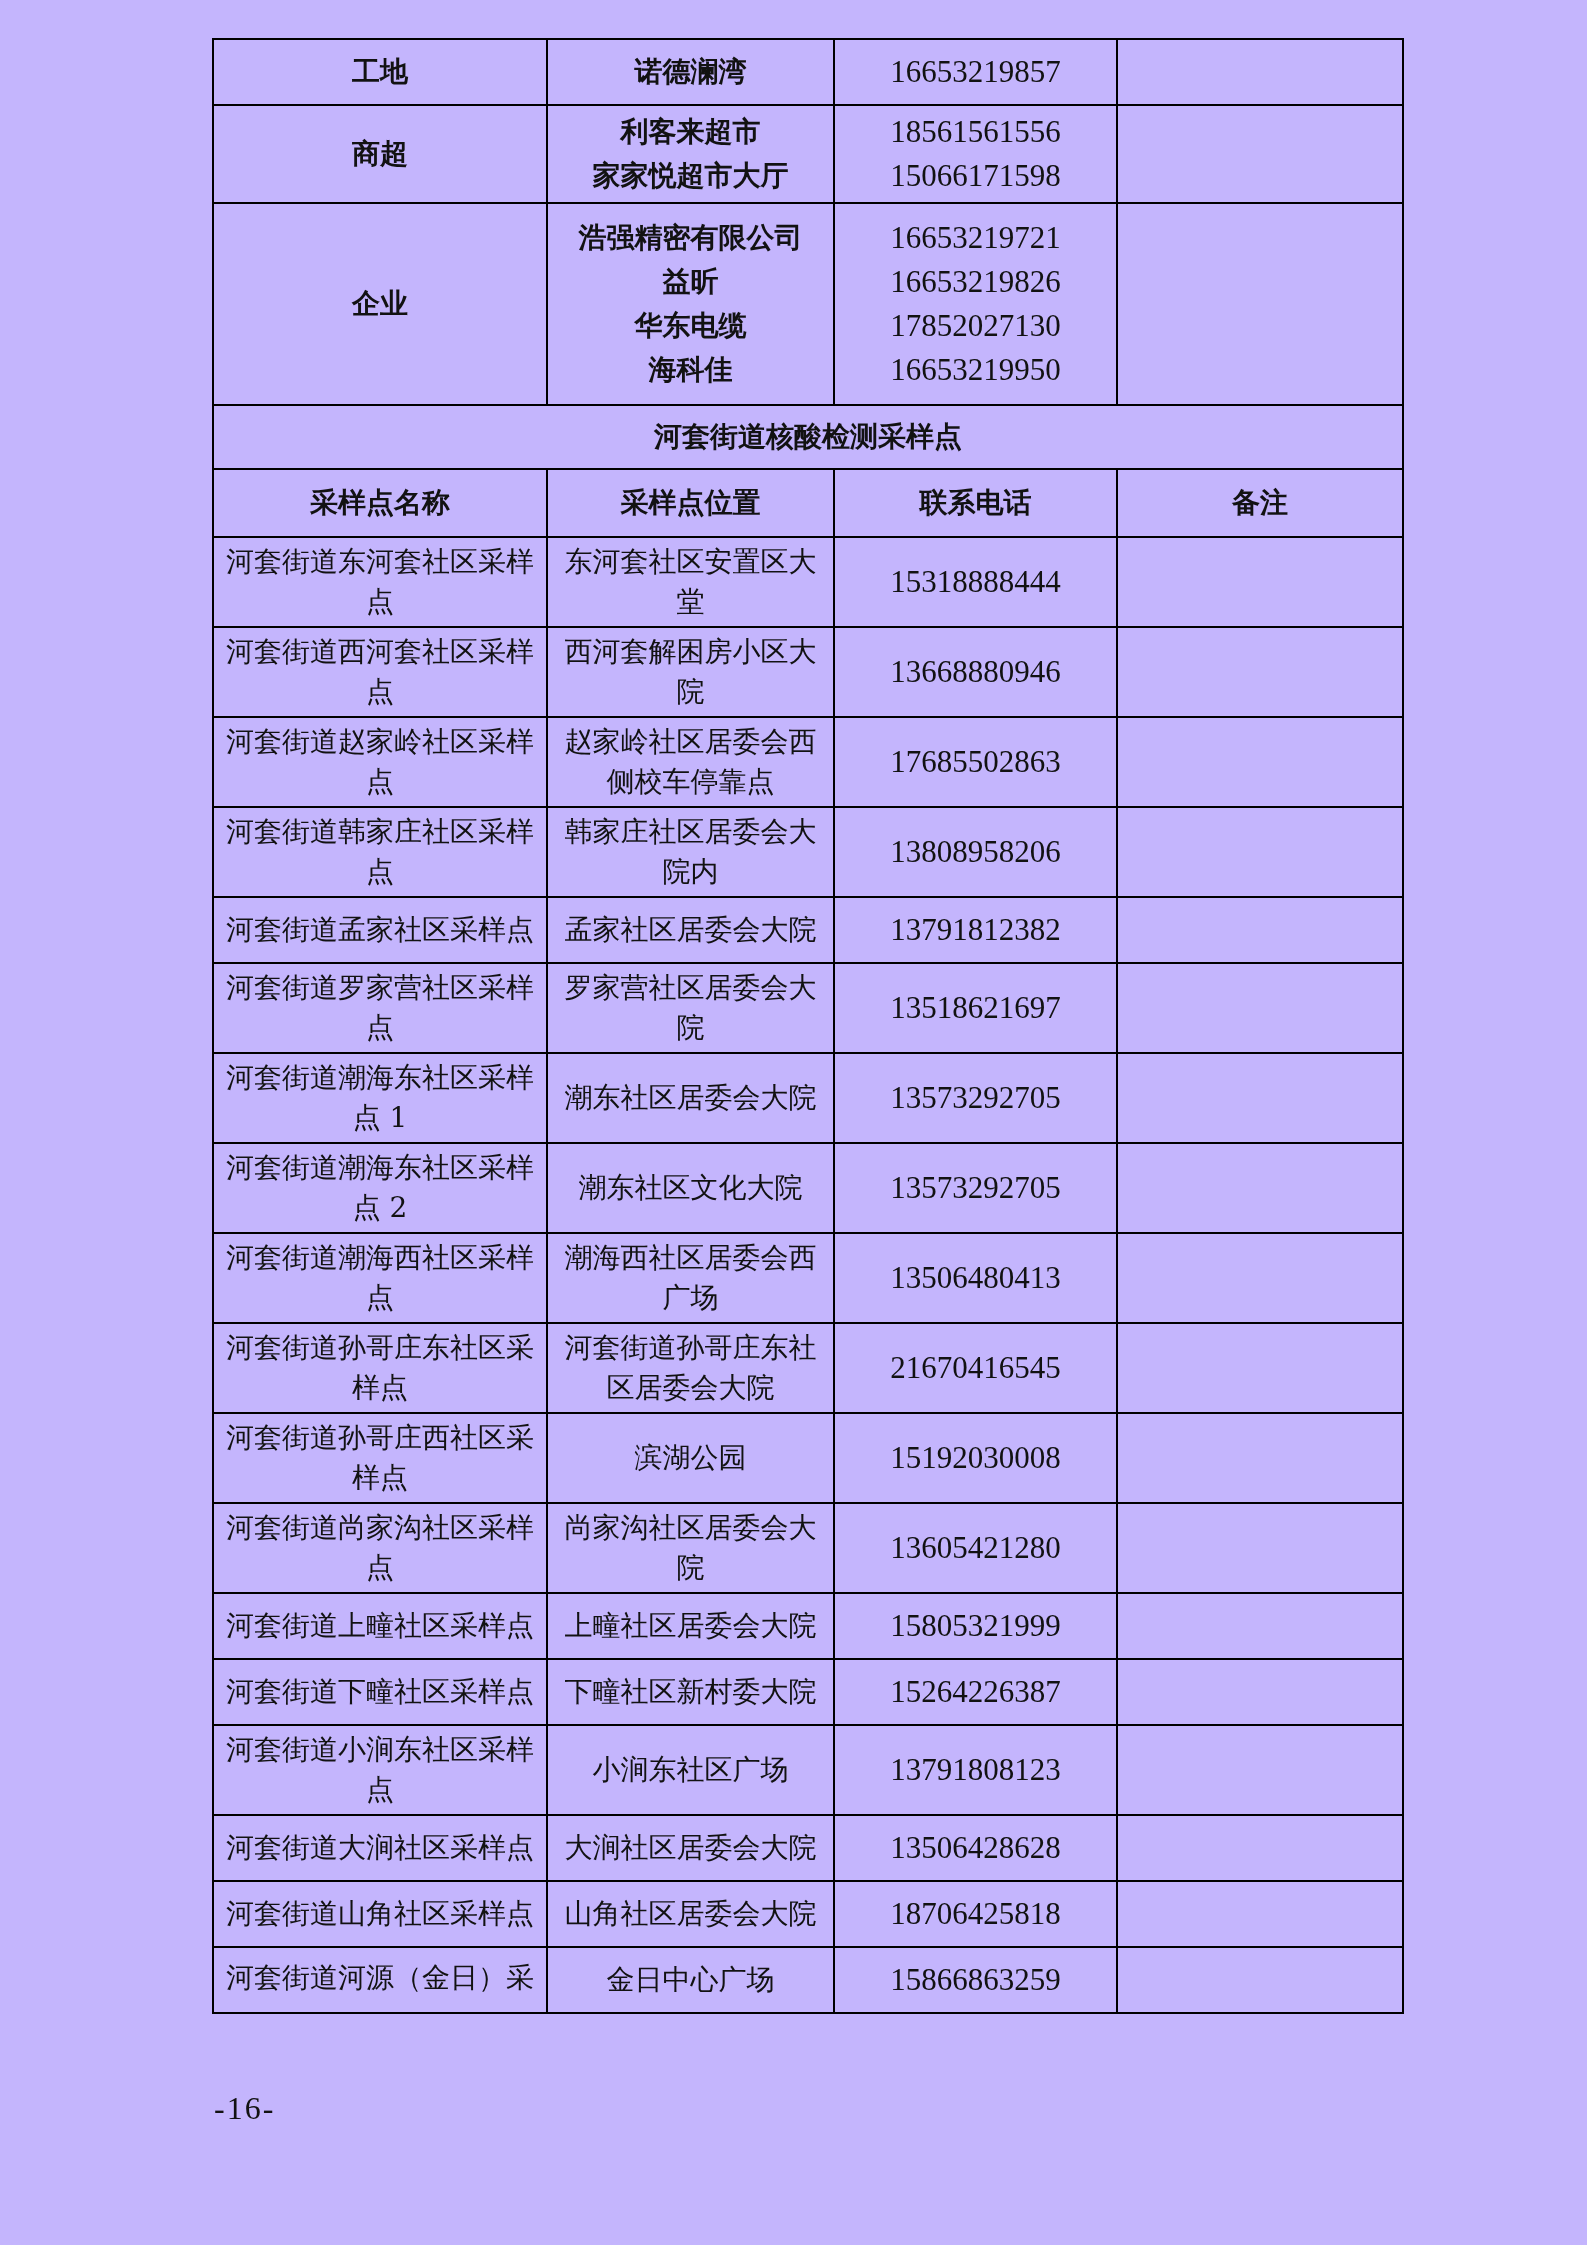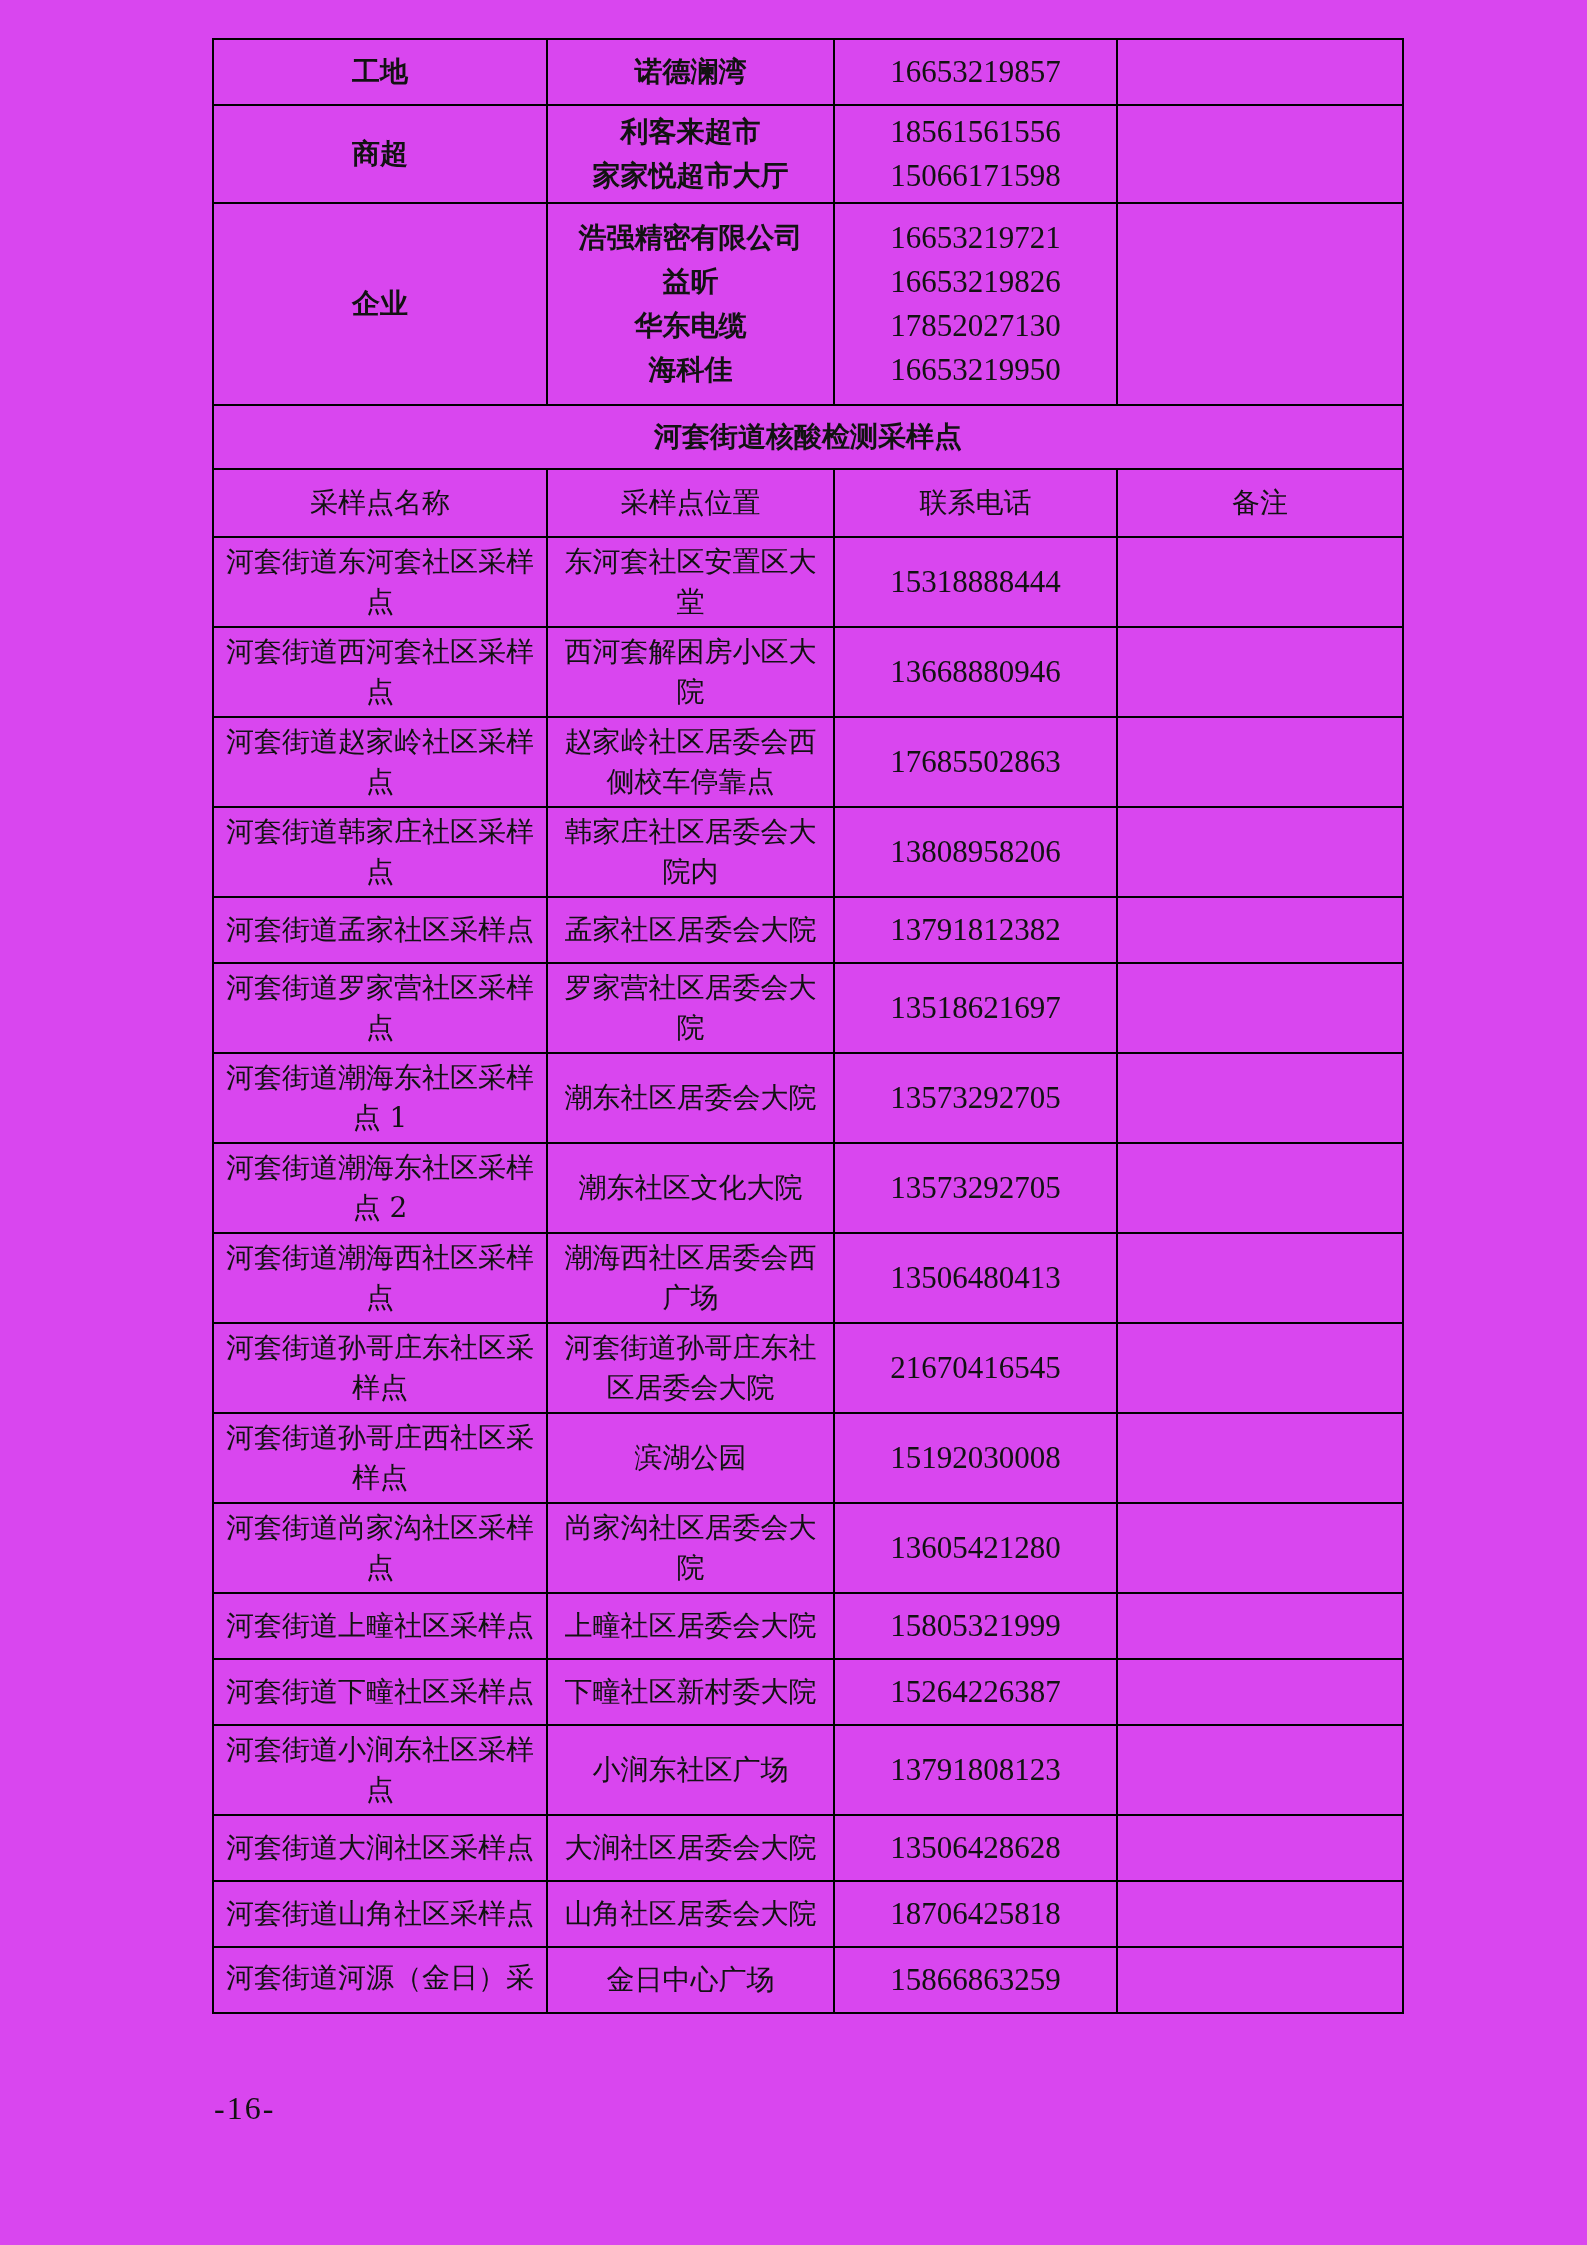--- a/index.html
+++ b/index.html
@@ -1,20 +1,20 @@
 <!DOCTYPE html>
 <html><head>
 <meta charset="utf-8">
 <style>
   html,body { margin:0; padding:0; background:#e8e8e8; }
   .page {
     position:relative;
     width:1587px; height:2245px;
     margin:0 auto;
-    background:#d946ef;
+    background:#c4b5fd;
     color:#121212;
     font-family:"DejaVu Serif","Liberation Serif",serif;
     overflow:hidden;
   }
   table.sampling {
     position:absolute;
     left:212px; top:38px;
     width:1190px;
     border-collapse:collapse;
     table-layout:fixed;
@@ -41,21 +41,21 @@
     font-family:"Liberation Serif","DejaVu Serif",serif;
     font-weight:normal;
     border-radius:19px;
   }
   tr.section-row td {
     font-weight:bold;
     height:54px;
     margin-left:24px;
   }
   tr.header-row td {
-    font-weight:normal;
+    font-weight:bold;
     height:58px;
   }
   .stack div { line-height:44px; }
   #data-rows tr:last-child td.name-cell { white-space:nowrap; word-break:keep-all;font-family:Liberation Mono, monospace; }
   .page-number {
     position:absolute;
     left:214px; top:2090px;
     font-size:32px;
     letter-spacing:2px;
     font-family:"Liberation Serif","DejaVu Serif",serif;

